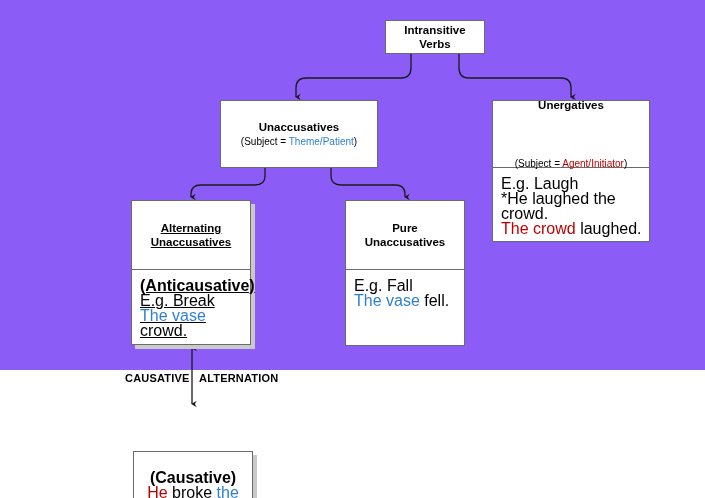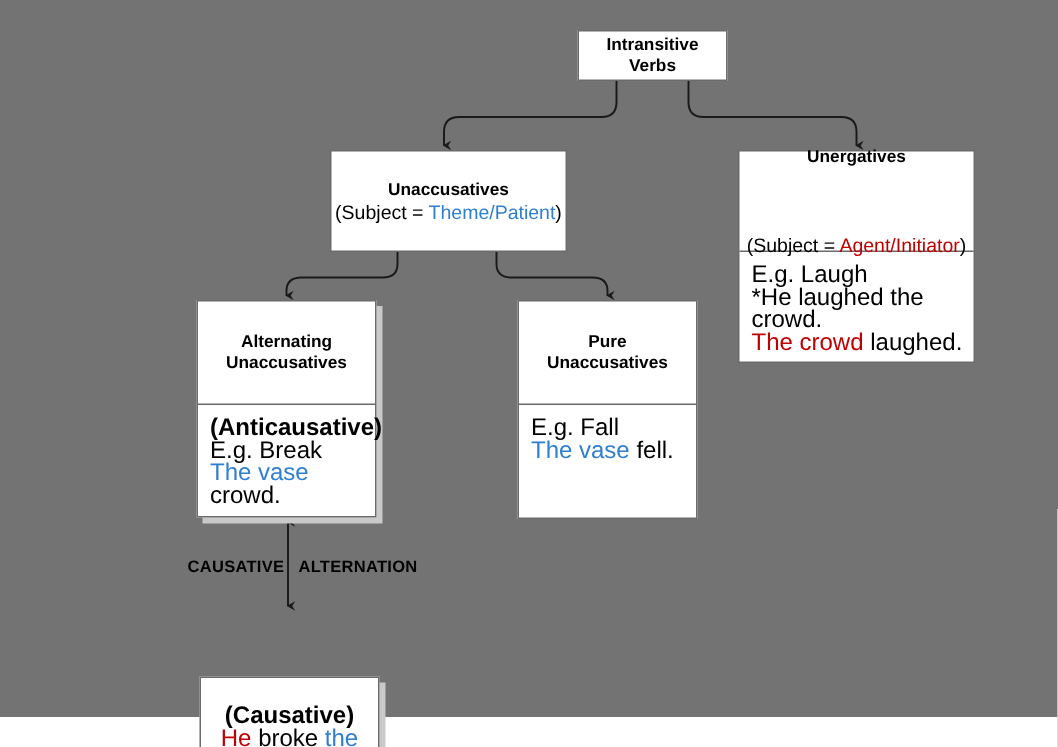--- a/index.html
+++ b/index.html
@@ -9,22 +9,22 @@
   }
   body {
     font-family: "Liberation Sans", sans-serif;
     width: 705px;
     height: 498px;
     overflow: hidden;
   }
   #canvas {
     position: relative;
     width: 705px;
-    height: 478px;
-    background: #737373;
+    height: 370px;
+    background: #8b5cf6;
   }
   svg.connectors {
     position: absolute;
     left: 0;
     top: 0;
     width: 705px;
     height: 498px;
     pointer-events: none;
   }
   .node {
@@ -59,21 +59,21 @@
     color: #000000;
     padding: 8px 0 0 8px;
     text-align: left;
   }
   .node .body.centered {
     text-align: center;
     padding: 8px 6px 0 6px;
   }
   .sub {
     font-weight: normal;
-    font-size: 13px;
+    font-size: 10px;
     line-height: 15px;
   }
   .bold {
     font-weight: bold;
   }
   .blue { color: #2f7fd0; }
   .red  { color: #c00000; }
 
   .edge-label {
     position: absolute;
@@ -134,21 +134,21 @@
         <span>(Subject = </span><span class="red">Agent/Initiator</span><span>)</span>
       </span>
     </div>
     <div class="body">
       <div>E.g. Laugh</div>
       <div>*He laughed the crowd.</div>
       <div><span class="red">The crowd</span><span> laughed.</span></div>
     </div>
   </div>
 
-  <div class="node shadow" style="left:131px; top:200px; width:120px; height:145px;">
+  <div class="node shadow" style="left:131px; top:200px; width:120px; height:145px;text-decoration:underline;">
     <div class="head divided" style="height:69px;">
       <span>Alternating</span>
       <span>Unaccusatives</span>
     </div>
     <div class="body">
       <div class="bold" style="text-align:center; padding-right:8px;">(Anticausative)</div>
       <div>E.g. Break</div>
       <div><span class="blue">The vase</span><span> crowd.</span></div>
     </div>
   </div>

